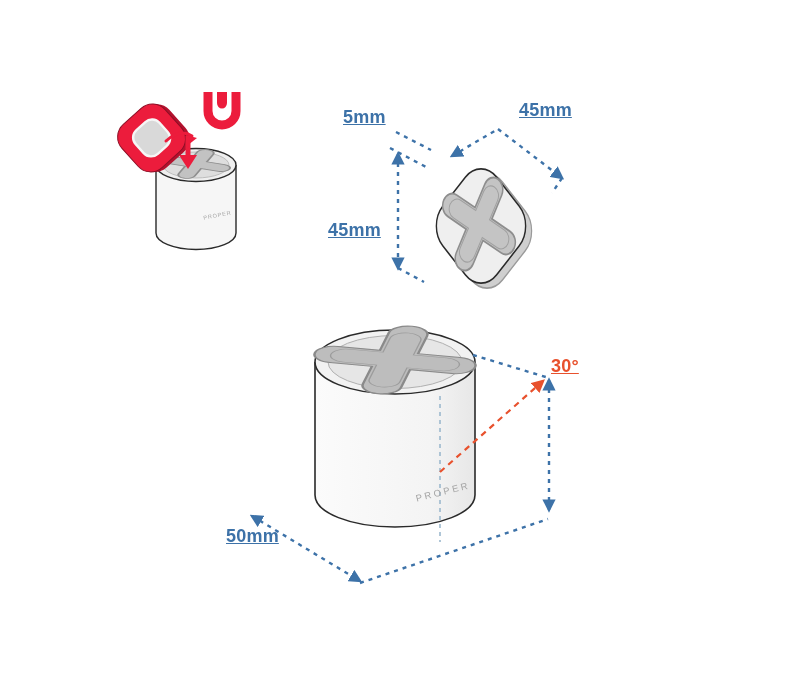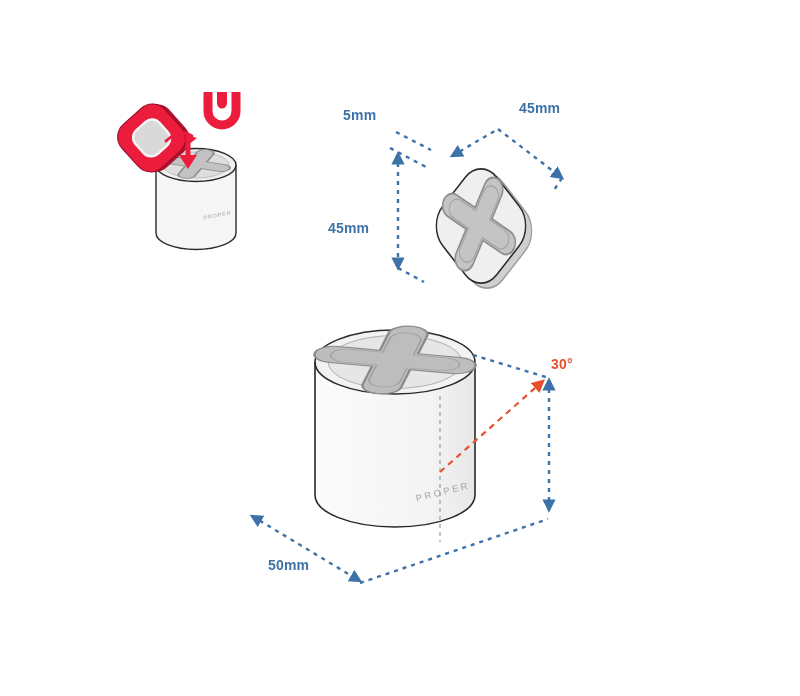--- a/index.html
+++ b/index.html
@@ -8,21 +8,21 @@
   }
   html,body{margin:0;padding:0;}
   body{background:#ffffff;font-family:"Liberation Sans",sans-serif;}
   #stage{position:relative;width:800px;height:696px;background:#ffffff;overflow:hidden;}
   svg{position:absolute;overflow:visible;}
   .dim-line{fill:none;stroke:var(--dim);stroke-width:2.4;stroke-dasharray:4 5;stroke-linecap:butt;}
   .axis-line{fill:none;stroke:var(--axis);stroke-width:1.6;stroke-dasharray:4 4;}
   .angle-line{fill:none;stroke:var(--angle);stroke-width:2.2;stroke-dasharray:6 5;}
   .dim-marker{fill:var(--dim);}
   .angle-marker{fill:var(--angle);}
-  .label{position:absolute;font-weight:700;font-size:14px;color:var(--dim);white-space:pre;letter-spacing:.2px;}
+  .label{position:absolute;font-weight:700;font-size:18px;color:var(--dim);white-space:pre;letter-spacing:.2px;text-decoration:underline;}
   .label.angle{color:var(--angle);text-align:center;}
   .height-block{line-height:17px;}
   .logo-text{position:absolute;color:#a5a5a5;font-weight:500;}
   .logo-big{font-size:9.5px;letter-spacing:2.6px;transform:rotate(-14deg);}
   .logo-small{font-size:5.5px;letter-spacing:.9px;transform:rotate(-11deg);}
   .outline{stroke:var(--outline);}
 </style>
 </head>
 <body>
 
@@ -129,16 +129,16 @@
     <path class="axis-line" d="M210,96 L210,242"></path>
 
     <path class="angle-line" d="M210,172 L313,81" marker-end="url(#ar3)"></path>
 
     <g>
       <path class="dim-line" d="M243,55 L319,78"></path>
       <path class="dim-line" d="M319,80 L319,210" marker-start="url(#ab3)" marker-end="url(#ab3)"></path>
     </g>
   </svg>
   <div class="logo-text logo-big" style="left:415px;top:486px;">PROPER</div>
-  <div class="label" style="left:226px;top:557px;margin-left:42px;">50mm</div>
+  <div class="label" style="left:226px;top:526px;">50mm</div>
   <div class="label angle" style="left:551px;top:356px;">30°</div>
 
 </div>
 
 </body></html>

